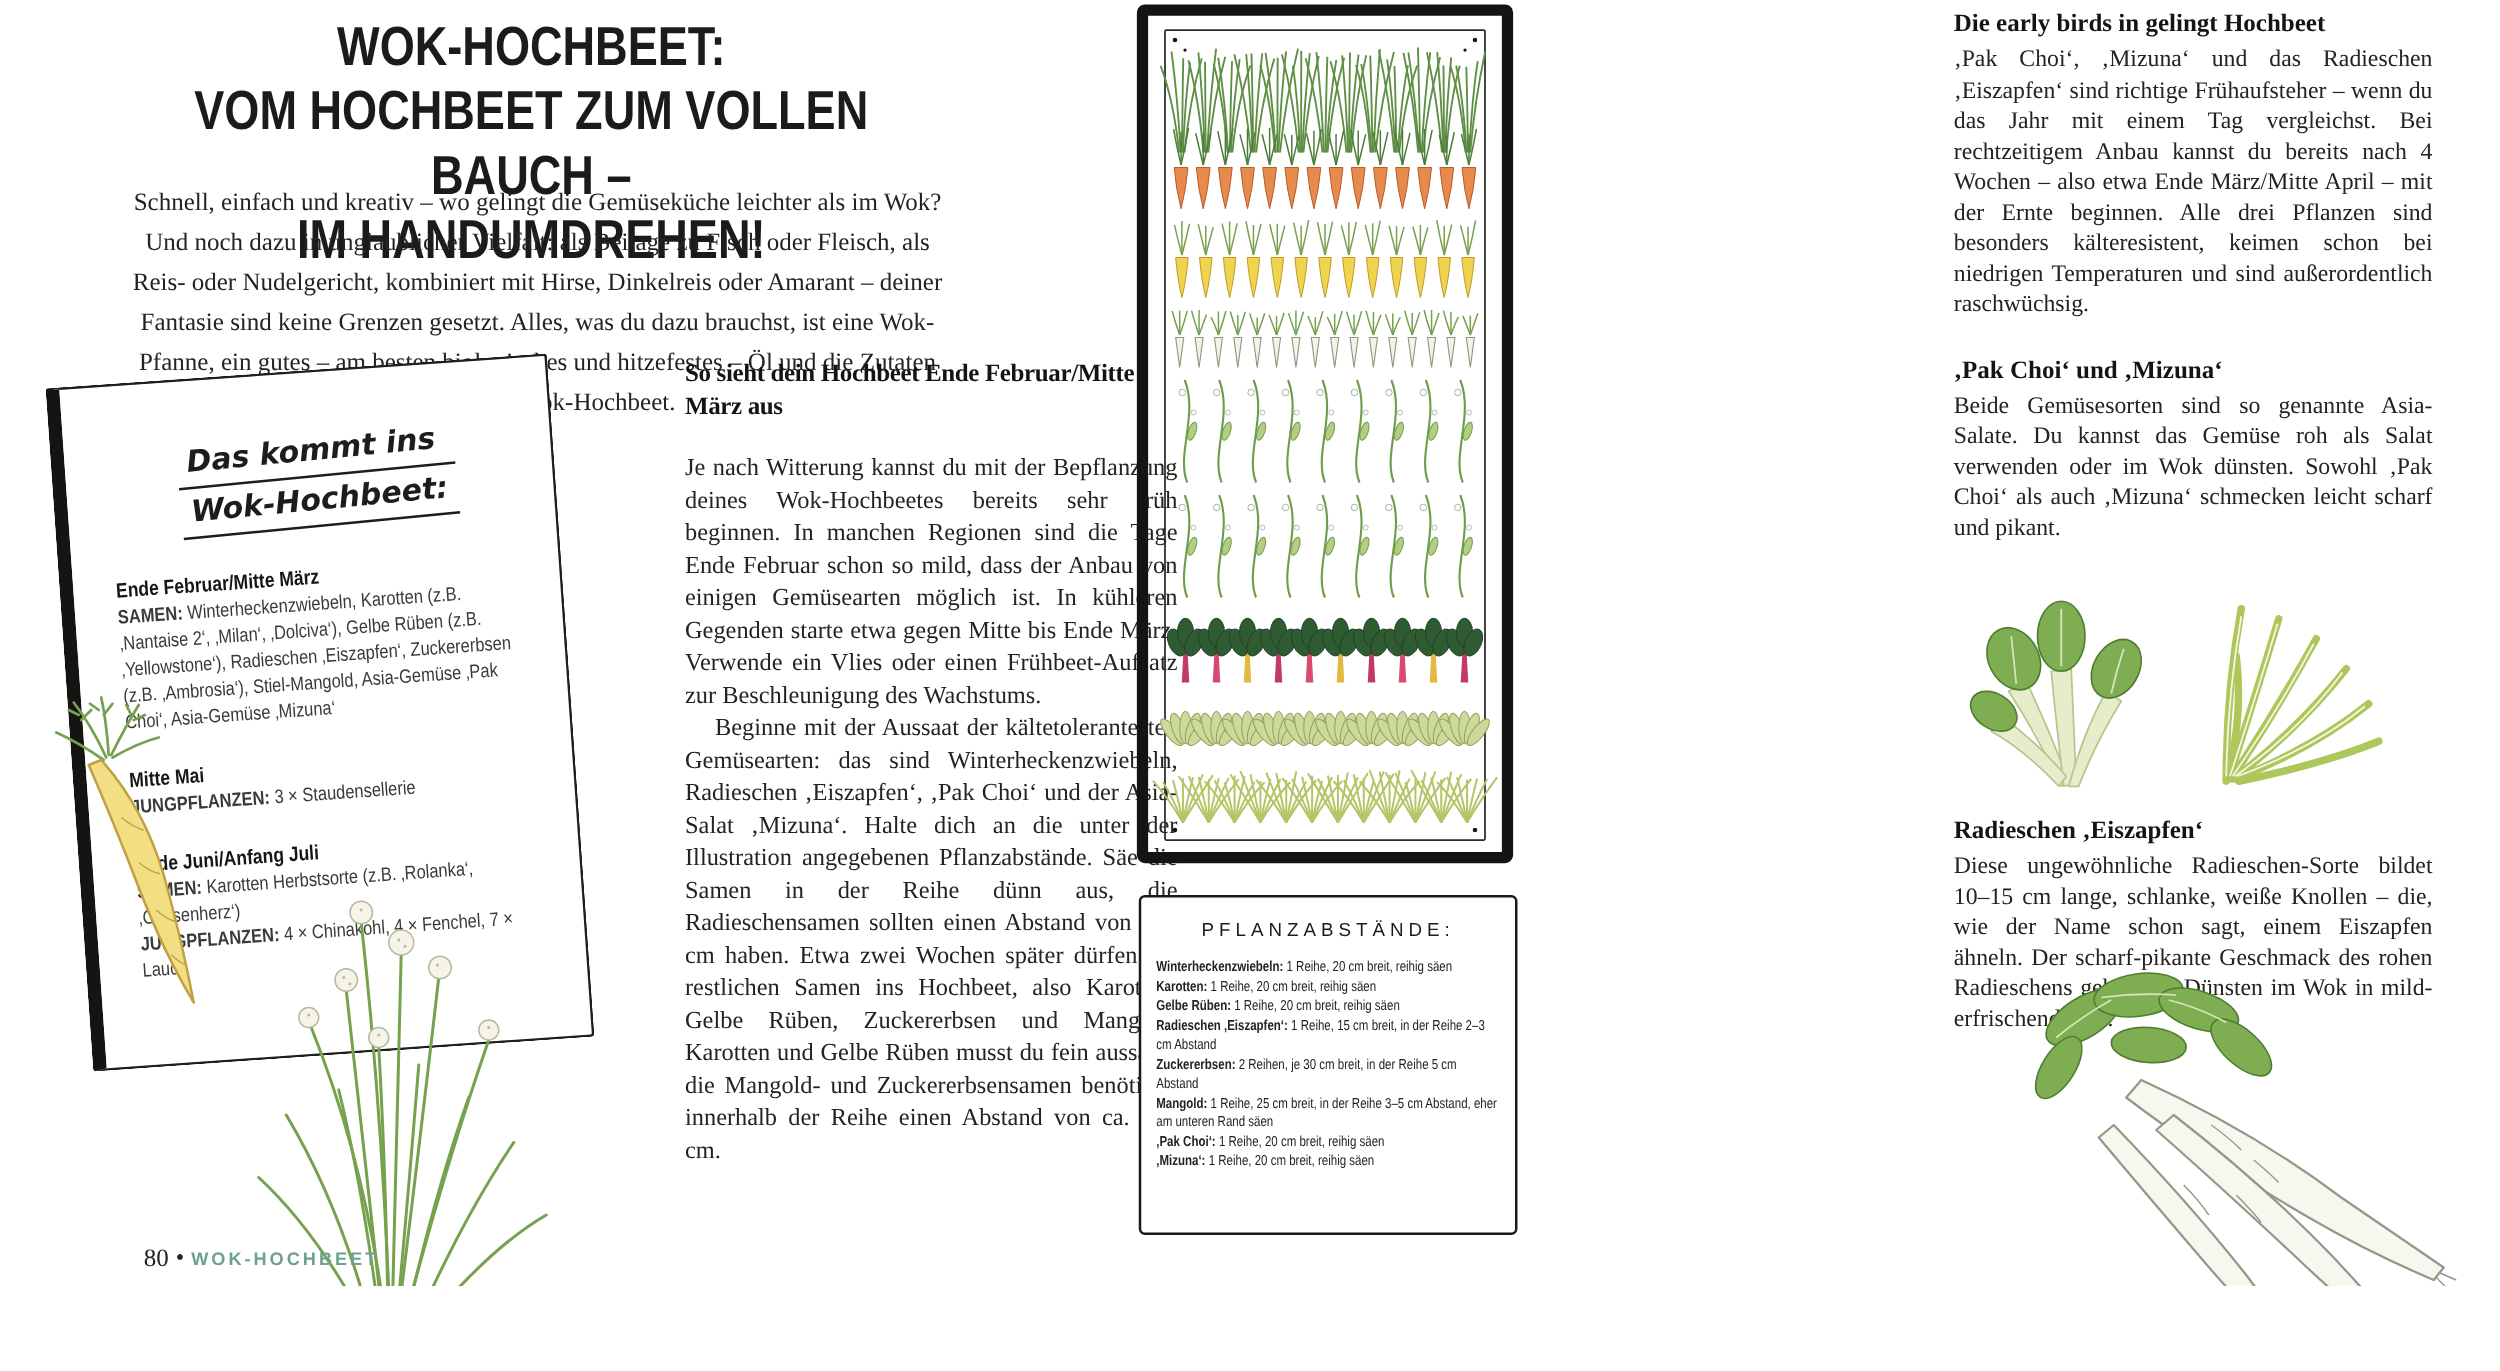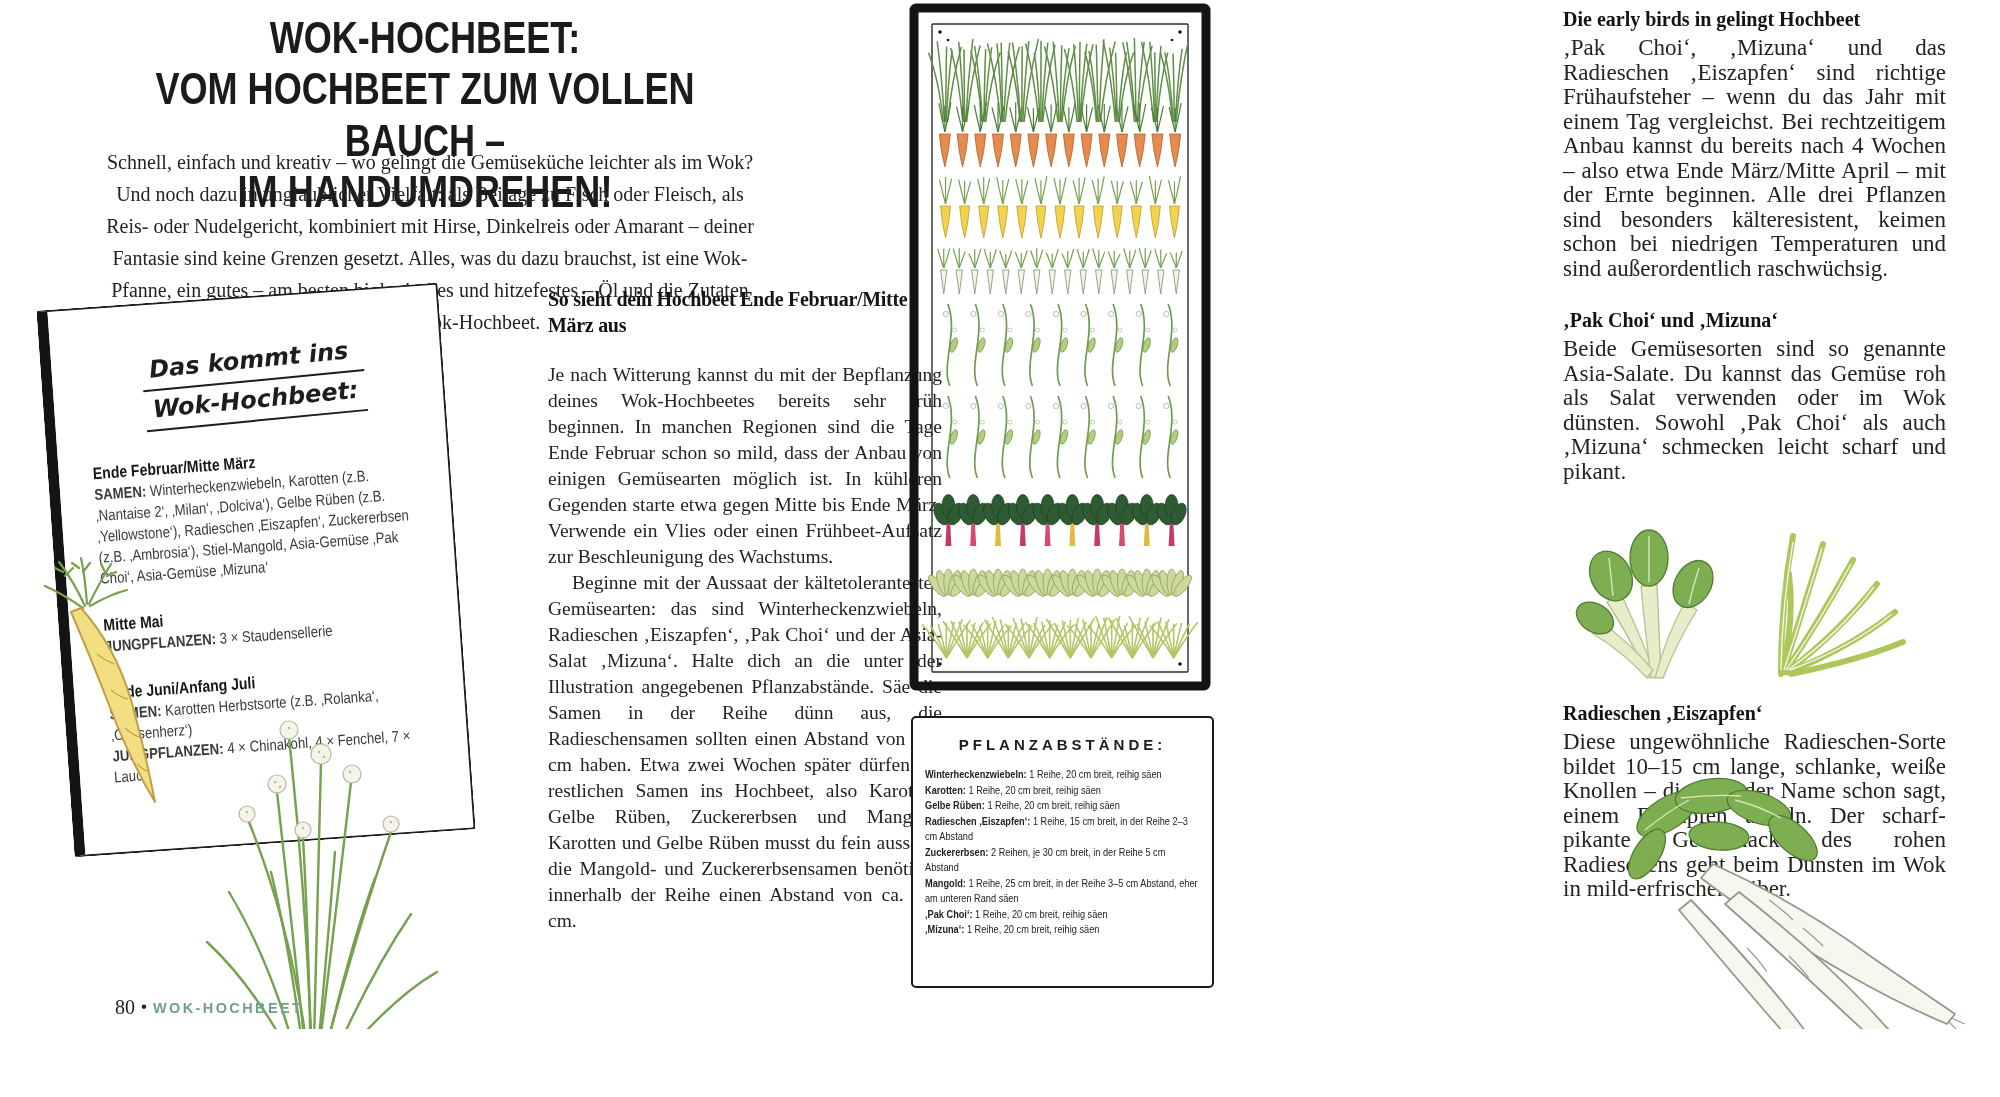--- a/index.html
+++ b/index.html
@@ -42,28 +42,28 @@
   .footer .tag{font-family:"Liberation Sans",sans-serif;font-weight:bold;font-size:14.5px;
                letter-spacing:2.4px;color:var(--footer_green,#6fa18e);position:relative;top:-1px;}
 
   
   .bed{position:absolute;left:908px;top:2px;width:304px;height:690px;}
 
   .pflanz-box{position:absolute;left:911px;top:716px;width:303px;min-height:272px;
               border:2.5px solid #1a1a19;border-radius:5px;box-sizing:border-box;
               background:#fff;padding:18px 12px 14px;}
   .pflanz-box h3{margin:0 0 14px;text-align:center;font-family:"Liberation Sans",sans-serif;
-                 font-size:15px;letter-spacing:4px;font-weight:bold;color:#1c1c1b;}
+                 font-size:15px;letter-spacing:4px;font-weight:normal;color:#1c1c1b;}
   .pflanz-entries{font-family:"Liberation Sans",sans-serif;font-size:11.5px;line-height:15.5px;
                   color:#222220;transform:scaleX(0.8);transform-origin:0 0;width:125%;}
   .pflanz-entries div{margin:0;}
 
   .right-col{position:absolute;left:1563px;top:6px;width:383px;}
   .right-col h3{margin:0 0 4px;font-size:20px;font-weight:bold;color:#141413;line-height:26px;}
-  .right-col p{margin:0 0 26px;font-size:23px;line-height:24.5px;text-align:justify;}
+  .right-col p{margin:0 0 26px;font-size:19px;line-height:24.5px;text-align:justify;}
   .illo-row{display:flex;gap:18px;align-items:flex-end;height:172px;margin:4px 0 18px;}
 
   .radish-illo{position:absolute;left:1563px;top:752px;width:432px;height:336px;}
   svg{display:block;}
 </style>
 </head>
 <body>
 
 <div class="spread">
 

